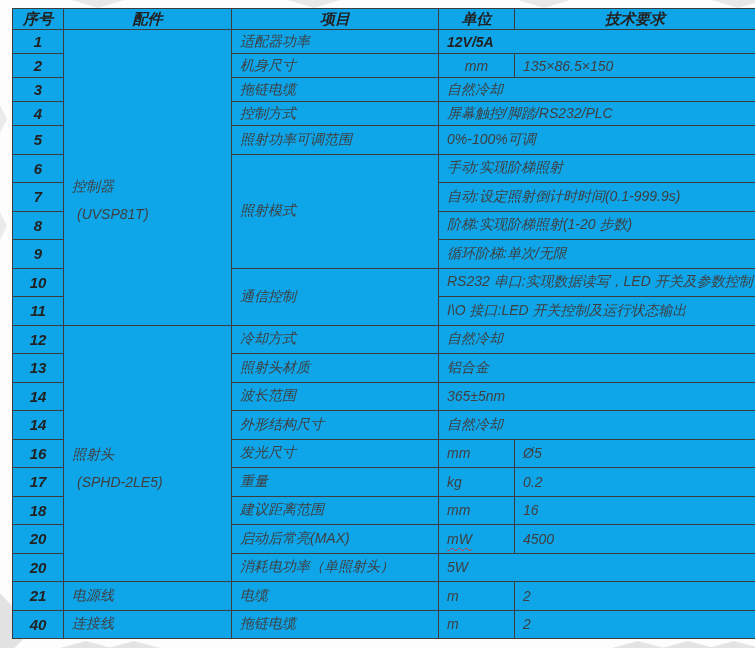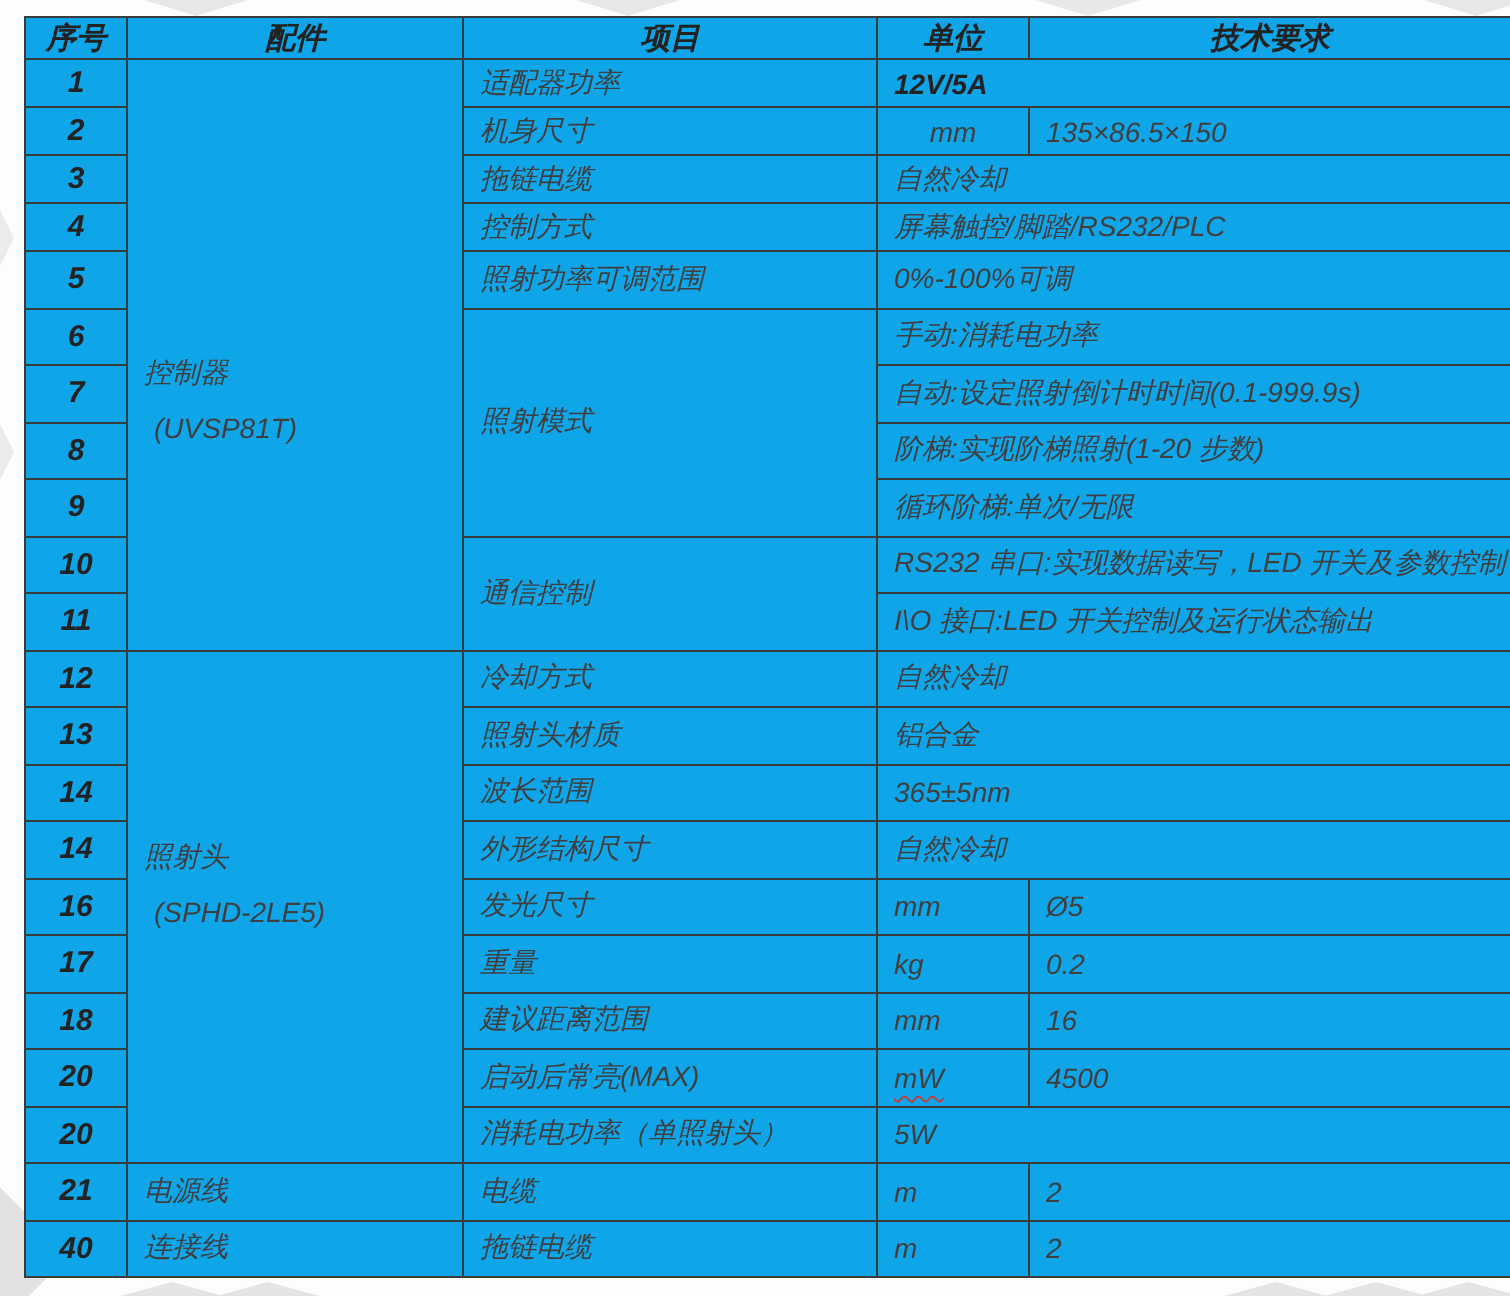--- a/index.html
+++ b/index.html
@@ -31,21 +31,21 @@
     white-space:nowrap;overflow:hidden;
   }
   thead tr{height:21px;}
   tbody tr{height:28.5px;}
   tbody tr.h24{height:24px;}
   th{font-weight:bold;font-size:15px;color:#222;text-align:center;padding:0;}
   td.no{font-weight:bold;font-size:15px;color:#222;text-align:center;padding:0;}
   td.part{line-height:28px;}
   td.part .model{padding-left:5px;}
   td.part.controller{vertical-align:top;padding-top:142px;}
-  td.part.head{vertical-align:top;padding-top:88px;}
+  td.part.head{vertical-align:top;padding-top:114px;}
   td.u-center{text-align:center;padding:0;}
   .bold{font-weight:bold;color:#222;margin-left:12px;}
   .wavy{
     text-decoration-line:underline;text-decoration-style:wavy;
     text-decoration-color:#c43b3b;text-decoration-thickness:1px;
     text-underline-offset:3px;
   }
 </style>
 </head>
 <body>
@@ -108,21 +108,21 @@
       <td colspan="2">屏幕触控/脚踏/RS232/PLC</td>
     </tr>
     <tr>
       <td class="no">5</td>
       <td>照射功率可调范围</td>
       <td colspan="2">0%-100%可调</td>
     </tr>
     <tr>
       <td class="no">6</td>
       <td rowspan="4">照射模式</td>
-      <td colspan="2">手动:消耗电功率</td>
+      <td colspan="2">手动:实现阶梯照射</td>
     </tr>
     <tr>
       <td class="no">7</td>
       <td colspan="2">自动:设定照射倒计时时间(0.1-999.9s)</td>
     </tr>
     <tr>
       <td class="no">8</td>
       <td colspan="2">阶梯:实现阶梯照射(1-20 步数)</td>
     </tr>
     <tr>

